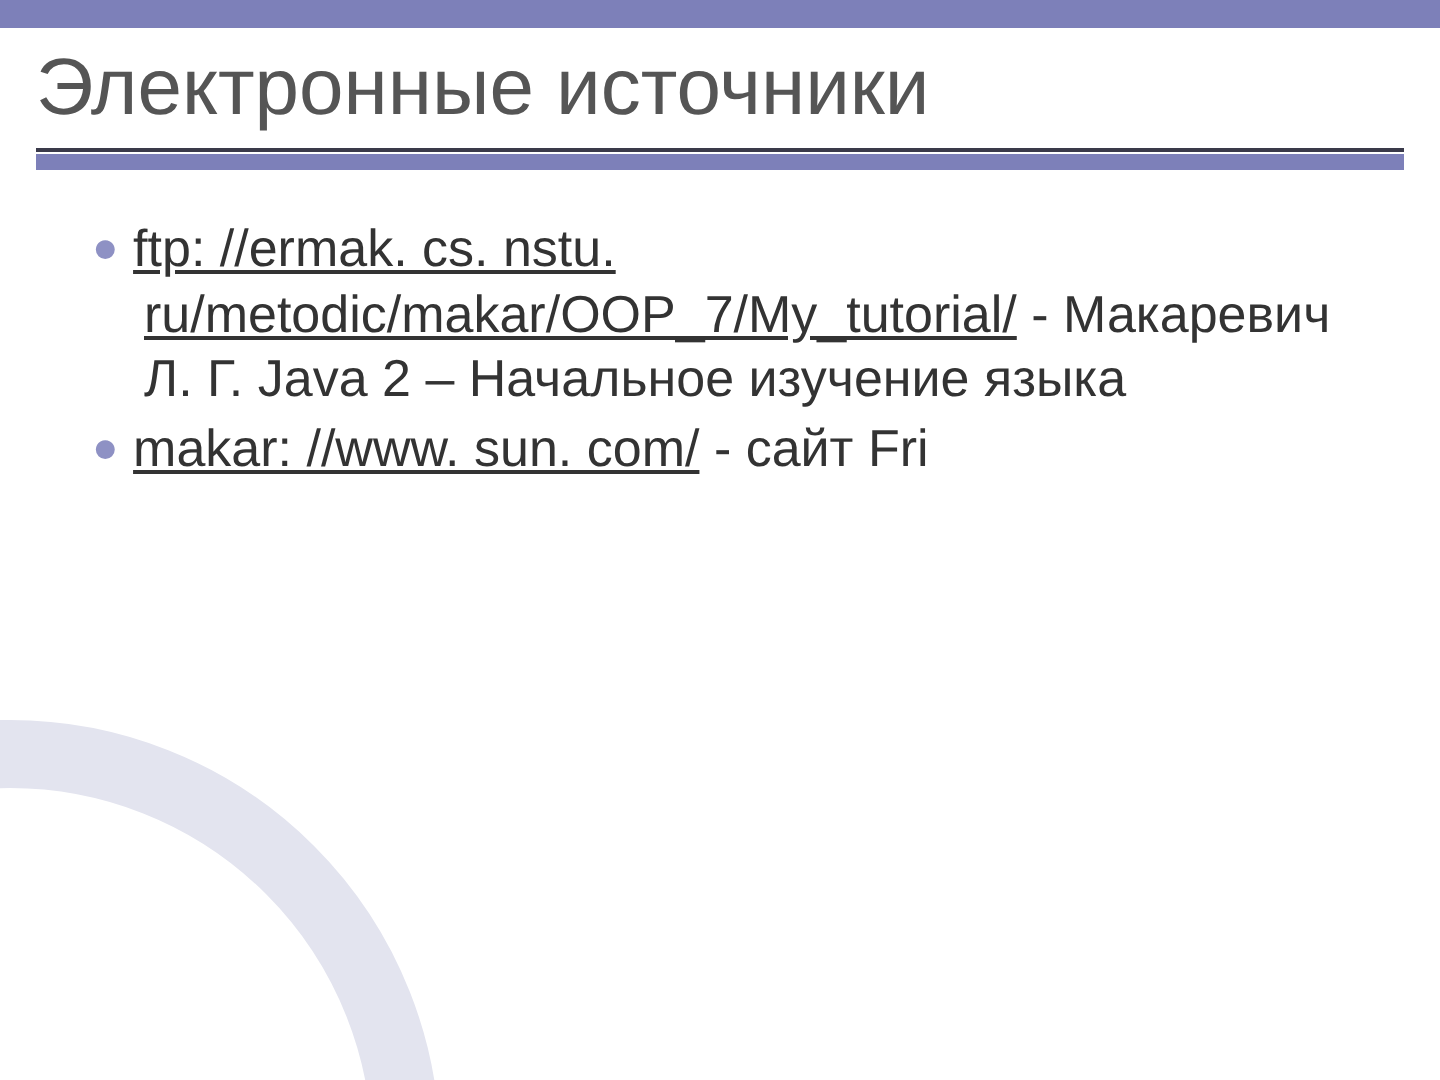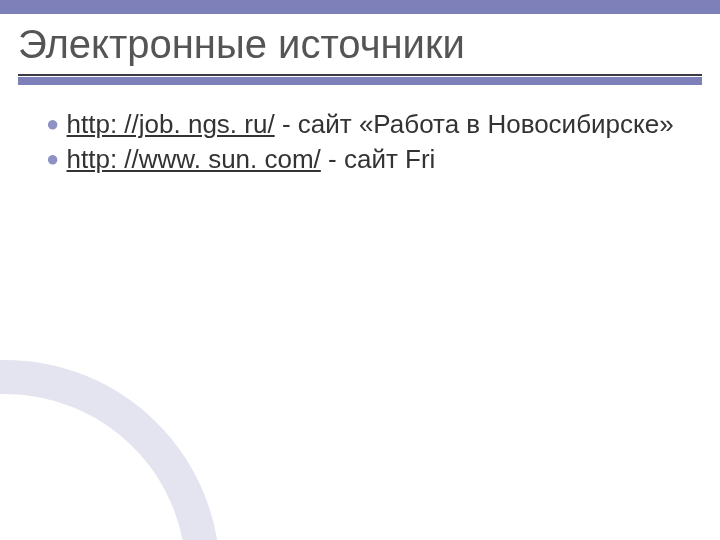--- a/index.html
+++ b/index.html
@@ -38,27 +38,27 @@
 
   <div class="heading">Электронные источники</div>
 
   <div class="rule-wrap">
     <div class="rule-thin"></div>
     <div class="rule-thick"></div>
   </div>
 
   <div class="content">
 
+    <span class="item">
+      <span class="bullet">●</span><span class="sep"> </span><a class="link">ftp: //ermak. cs. nstu. ru/metodic/makar/OOP_7/My_tutorial/</a><span> - Макаревич Л. Г. Java 2 – Начальное изучение языка</span>
+    </span>
+
 
 
     <span class="item">
-      <span class="bullet">●</span><span class="sep"> </span><a class="link">http: //job. ngs. ru/</a><span> - сайт «Работа в Новосибирске»</span>
-    </span>
-
-    <span class="item">
-      <span class="bullet">●</span><span class="sep"> </span><a class="link">http: //www. sun. com/</a><span> - сайт Fri</span>
+      <span class="bullet">●</span><span class="sep"> </span><a class="link">makar: //www. sun. com/</a><span> - сайт Fri</span>
     </span>
 
   </div>
 
   <div class="arc"></div>
 
 </div>
 
 </body></html>

